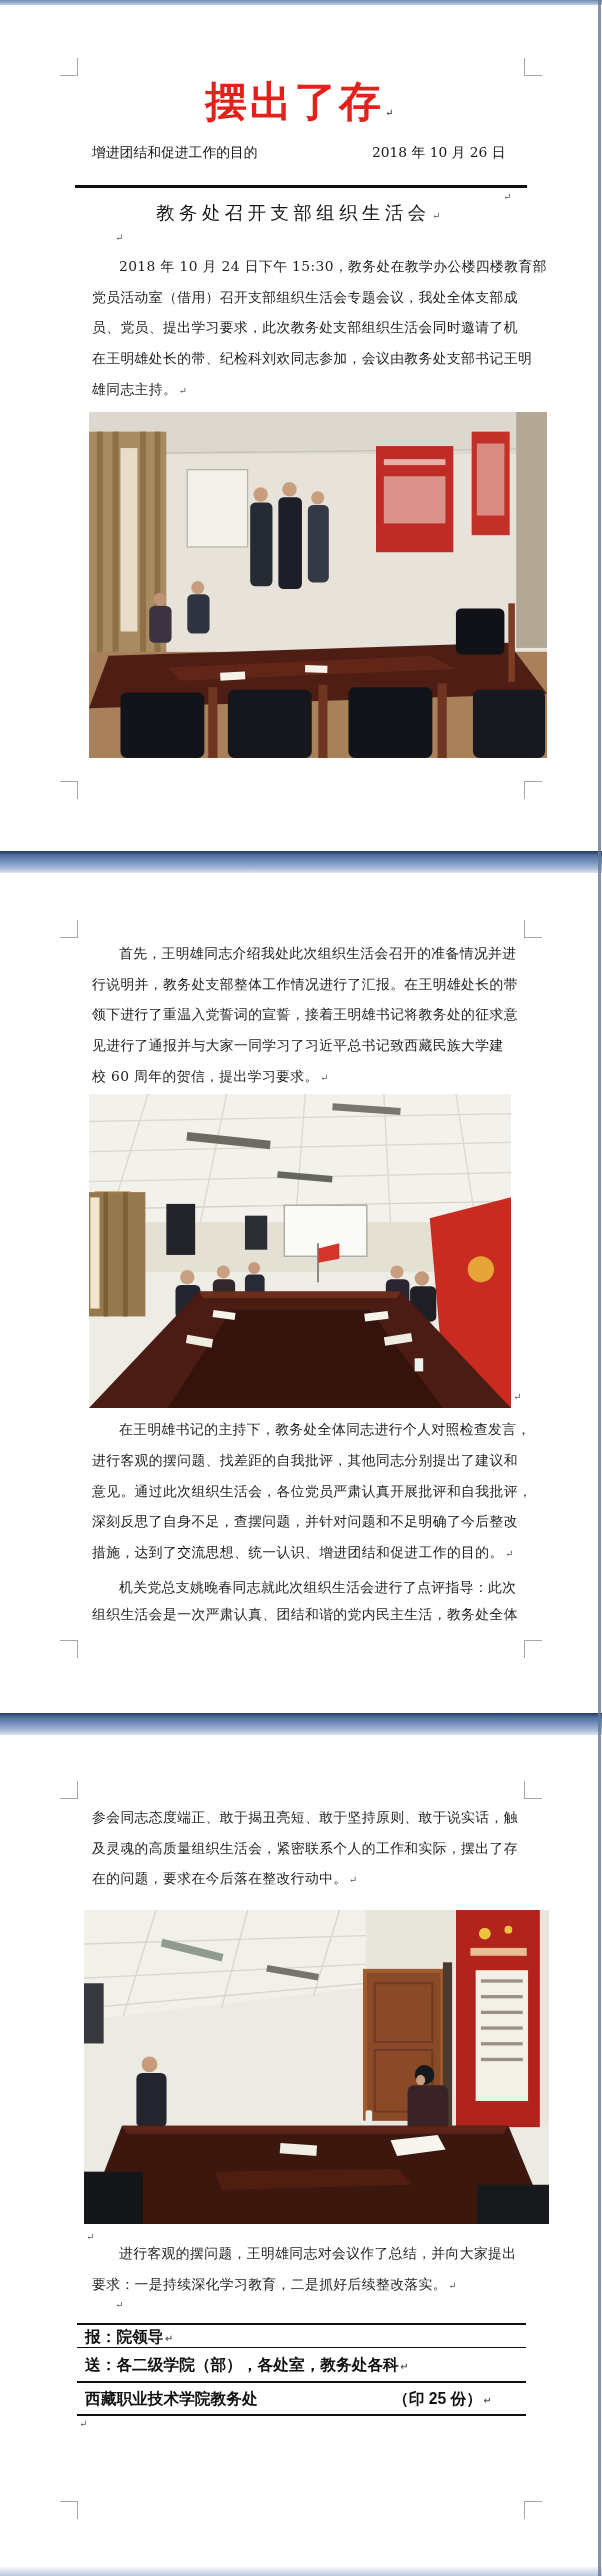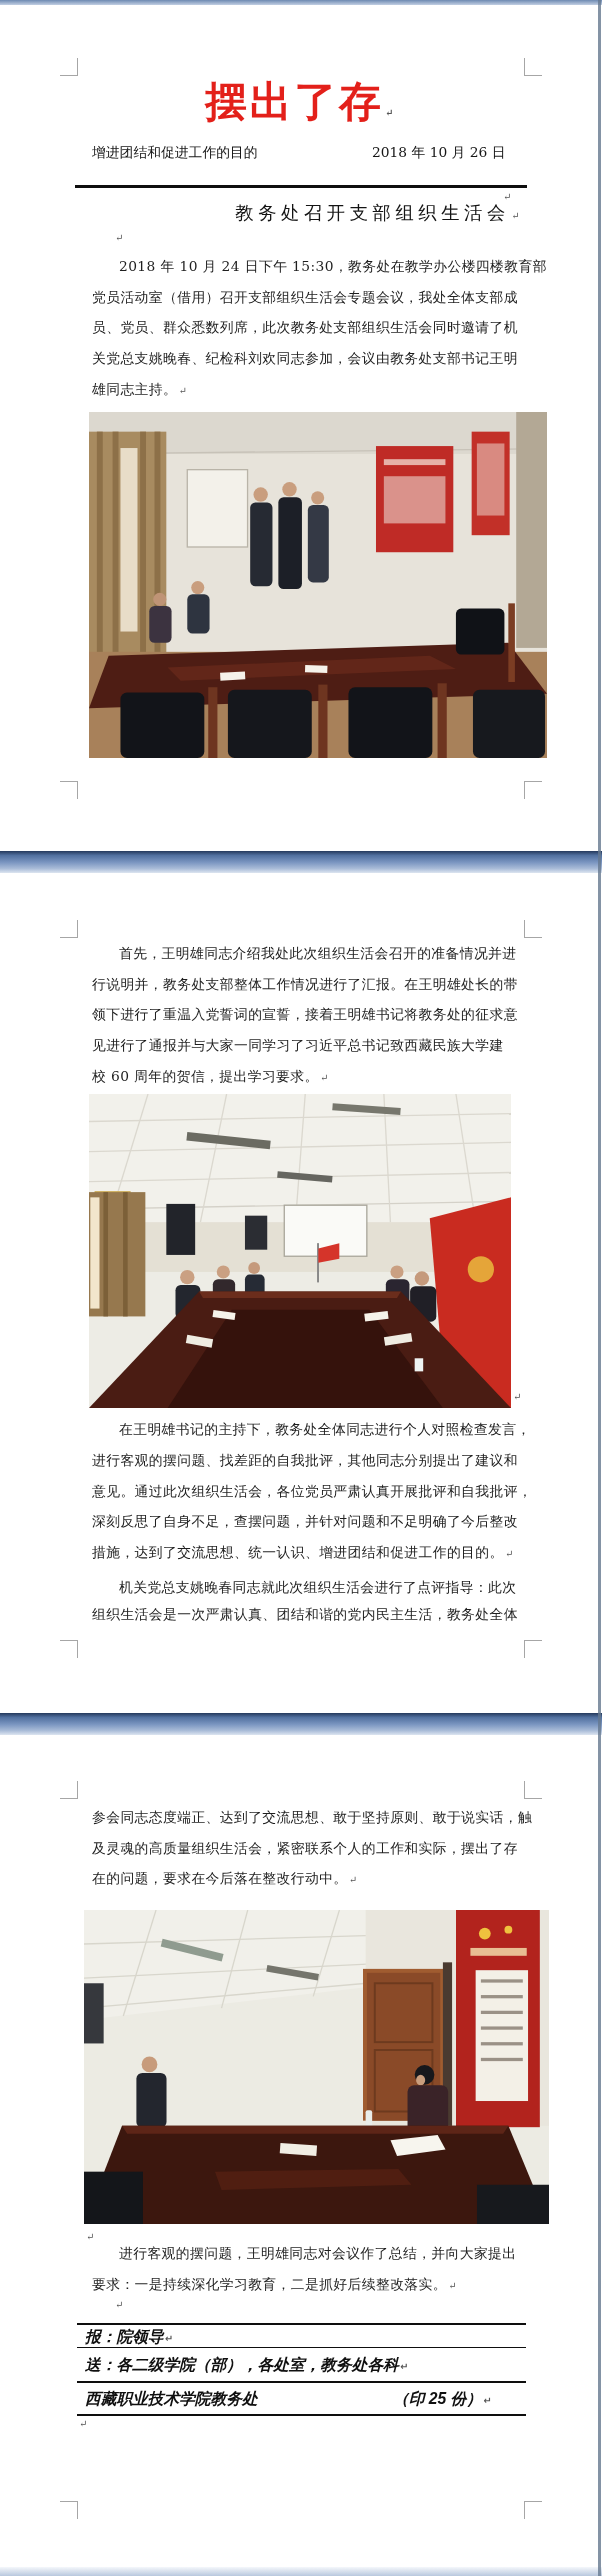--- a/index.html
+++ b/index.html
@@ -9,38 +9,38 @@
         background:linear-gradient(180deg,#24395c 0%,#51709f 20%,#7b96c1 52%,#a9bcd8 80%,#dde5f0 100%);}
   .topstrip{position:absolute;left:0;top:0;width:603px;height:4.6px;
         background:linear-gradient(180deg,#6e8ab2,#c2cfe3);}
   .botstrip{position:absolute;left:0;top:2567px;width:603px;height:8.5px;
         background:linear-gradient(180deg,#f4f7fb,#b9c8de);}
   .redge{position:absolute;left:598px;top:0;width:2.6px;height:2576px;background:#65788f;opacity:.8;}
   .title{position:absolute;left:77px;top:76px;width:447px;text-align:center;
          font-size:42px;line-height:52px;font-weight:bold;color:#e3201a;letter-spacing:2.6px;white-space:nowrap;}
   .infoline{position:absolute;top:144px;font-size:13.8px;color:#151515;white-space:nowrap;}
   .rule1{position:absolute;left:75px;top:185px;width:452px;height:2.6px;background:#0e0e0e;}
-  .heading{position:absolute;left:77px;top:199px;width:447px;text-align:right;
+  .heading{position:absolute;left:77px;top:199px;width:447px;text-align:center;
            font-size:18.3px;line-height:27.5px;color:#141414;letter-spacing:4.6px;white-space:nowrap;}
   .bl{position:absolute;left:92px;white-space:nowrap;font-size:13.8px;line-height:19.6px;
       color:#1e1e1e;letter-spacing:0.4px;}
   .ind{left:119px;}
   .pi{font-size:9.8px;color:#555;margin-left:1.3px;}
   .pimark{position:absolute;font-size:9.8px;color:#555;}
   .cm{position:absolute;width:17px;height:17px;}
   .cm.tl{border-right:0.7px solid #a6a6a6;border-bottom:0.7px solid #a6a6a6;}
   .cm.tr{border-left:0.7px solid #a6a6a6;border-bottom:0.7px solid #a6a6a6;}
   .cm.bl2{border-right:0.7px solid #a6a6a6;border-top:0.7px solid #a6a6a6;}
   .cm.br{border-left:0.7px solid #a6a6a6;border-top:0.7px solid #a6a6a6;}
   .photo{position:absolute;overflow:hidden;}
   .photo svg{display:block;width:100%;height:100%;}
   .fline{position:absolute;left:77px;width:449px;background:#0e0e0e;}
   .frow{position:absolute;left:85px;white-space:nowrap;
         font-family:"Liberation Sans","DejaVu Sans",sans-serif;font-weight:bold;
-        font-size:15.7px;line-height:21px;color:#101010;font-style:italic;}
+        font-size:15.7px;line-height:21px;color:#101010;}
 </style>
 </head>
 <body>
 
 <div class="canvas">
 
   <div class="topstrip"></div>
   <div class="band" style="top:851px"></div>
   <div class="band" style="top:1713px"></div>
   <div class="botstrip"></div>
@@ -59,22 +59,22 @@
     <div class="infoline" style="left:372px">2018 年 10 月 26 日</div>
 
     <div class="rule1"></div>
     <div class="pimark" style="left:503px;top:191px">↵</div>
 
     <div class="heading"><span>教务处召开支部组织生活会</span><span class="pi">↵</span></div>
     <div class="pimark" style="left:115px;top:232px">↵</div>
 
     <div class="bl ind" style="top:257px">2018 年 10 月 24 日下午 15:30，教务处在教学办公楼四楼教育部</div>
     <div class="bl" style="top:288px">党员活动室（借用）召开支部组织生活会专题会议，我处全体支部成</div>
-    <div class="bl" style="top:318px">员、党员、群众悉数列席，此次教务处支部组织生活会同时邀请了机</div>
-    <div class="bl" style="top:349px">关党总支姚晚春、纪检科刘欢同志参加，会议由教务处支部书记王明</div>
+    <div class="bl" style="top:318px">员、党员、提出学习要求，此次教务处支部组织生活会同时邀请了机</div>
+    <div class="bl" style="top:349px">在王明雄处长的带、纪检科刘欢同志参加，会议由教务处支部书记王明</div>
     <div class="bl" style="top:380px"><span>雄同志主持。</span><span class="pi">↵</span></div>
 
     <div class="photo" style="left:89px;top:412px;width:458px;height:346px">
       <svg viewBox="0 0 699 528" preserveAspectRatio="none">
         <rect width="699" height="528" fill="#e7e3da"></rect>
         <rect width="699" height="64" fill="#dcd8cf"></rect>
         <line x1="0" y1="64" x2="699" y2="56" stroke="#c7c2b8" stroke-width="2"></line>
         <rect x="0" y="30" width="118" height="340" fill="#a88b60"></rect>
         <rect x="12" y="30" width="9" height="340" fill="#8d7048"></rect>
         <rect x="36" y="30" width="9" height="340" fill="#8d7048"></rect>
@@ -188,21 +188,21 @@
     <div class="bl ind" style="top:1578px">机关党总支姚晚春同志就此次组织生活会进行了点评指导：此次</div>
     <div class="bl" style="top:1605px">组织生活会是一次严肃认真、团结和谐的党内民主生活，教务处全体</div>
   </div>
 
   <div>
     <div class="cm tl" style="left:60px;top:1781px"></div>
     <div class="cm tr" style="left:524px;top:1781px"></div>
     <div class="cm bl2" style="left:60px;top:2501px"></div>
     <div class="cm br" style="left:524px;top:2501px"></div>
 
-    <div class="bl" style="top:1808px">参会同志态度端正、达到了交流思想、敢于坚持原则、敢于说实话，触</div>
+    <div class="bl" style="top:1808px">参会同志态度端正、敢于揭丑亮短、敢于坚持原则、敢于说实话，触</div>
     <div class="bl" style="top:1839px">及灵魂的高质量组织生活会，紧密联系个人的工作和实际，摆出了存</div>
     <div class="bl" style="top:1869px"><span>在的问题，要求在今后落在整改行动中。</span><span class="pi">↵</span></div>
 
     <div class="photo" style="left:84px;top:1910px;width:465px;height:314px">
       <svg viewBox="0 0 710 480" preserveAspectRatio="none">
         <rect width="710" height="480" fill="#ecebe3"></rect>
         <polygon points="0,0 520,0 430,118 0,168" fill="#f1f0ea"></polygon>
         <line x1="0" y1="52" x2="470" y2="38" stroke="#d8d6cc" stroke-width="2"></line>
         <line x1="0" y1="104" x2="448" y2="82" stroke="#d8d6cc" stroke-width="2"></line>
         <line x1="0" y1="150" x2="432" y2="112" stroke="#d8d6cc" stroke-width="2"></line>

